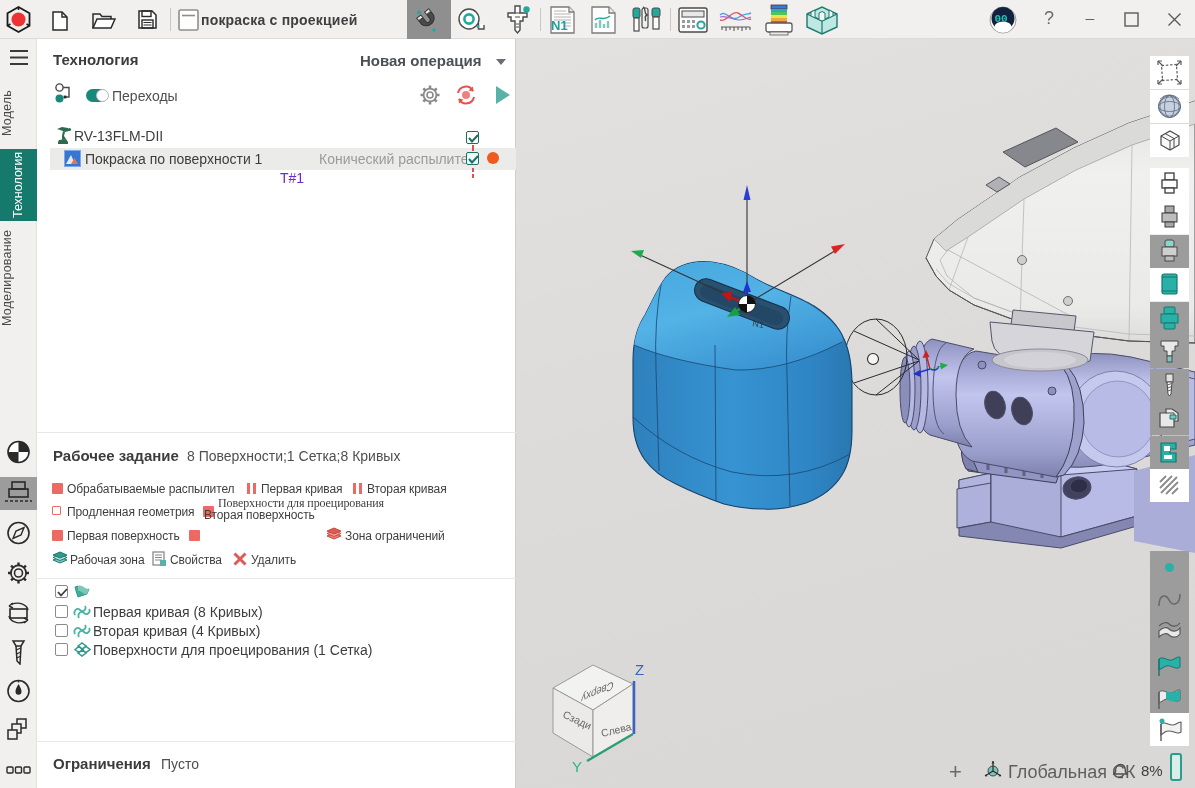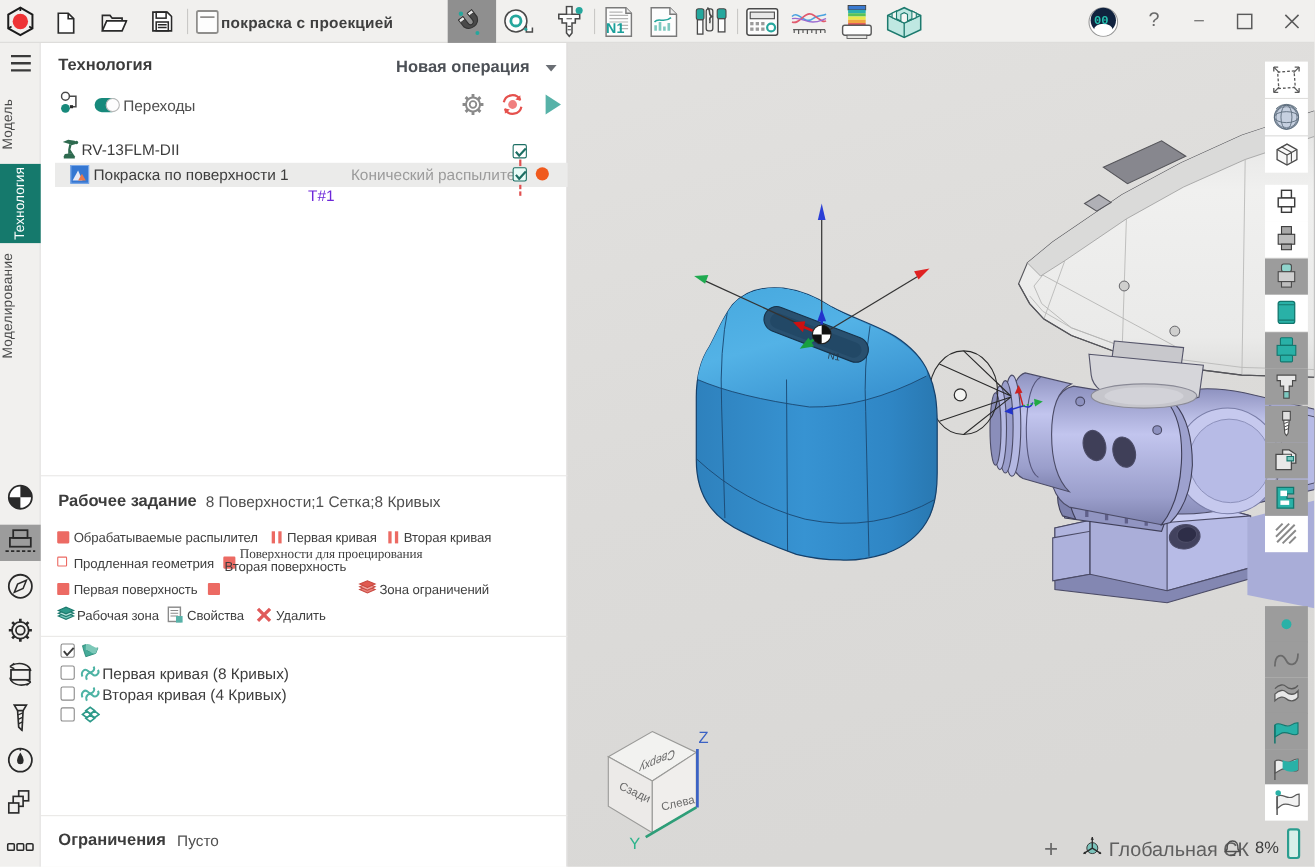--- a/index.html
+++ b/index.html
@@ -394,20 +394,21 @@
     <path d="M6,15 C4,11 8,7 11,10 C14,13 18,9 16,6" fill="none" stroke="#4db3a4" stroke-width="1.8"></path>
   </svg>
   <div class="cl" style="left:56px; top:584px;">Вторая кривая (4 Кривых)</div>
 
   <div class="abs" style="left:18px; top:604px; width:13px; height:13px; border:1.5px solid #8a8a8a; border-radius:2px; background:#fff;"></div>
   <svg class="abs" style="left:36px; top:602px;" width="18" height="17" viewBox="0 0 18 17">
     <g fill="none" stroke="#2e9a8a" stroke-width="1.5">
       <path d="M5,5 L9,2 L13,5 L9,8 Z M2,8.5 L6,5.5 L10,8.5 L6,11.5 Z M9,8.5 L13,5.5 L17,8.5 L13,11.5 Z M5,12 L9,9 L13,12 L9,15 Z"></path>
     </g>
   </svg>
+  <div class="cl" style="left:56px; top:603px;">Поверхности для проецирования (1 Сетка)</div>
 
   <div class="divider" style="top:702px;"></div>
   <div class="hdr abs" style="left:16px; top:716px;">Ограничения</div>
   <div class="abs" style="left:124px; top:717px; font-size:14px; color:#4f4f4f;">Пусто</div>
 </div>
 
 <div id="viewport">
   <svg id="scene" width="679" height="749" viewBox="0 0 679 749">
     <defs>
       <linearGradient id="bodyg" x1="0" y1="0" x2="1" y2="0">

